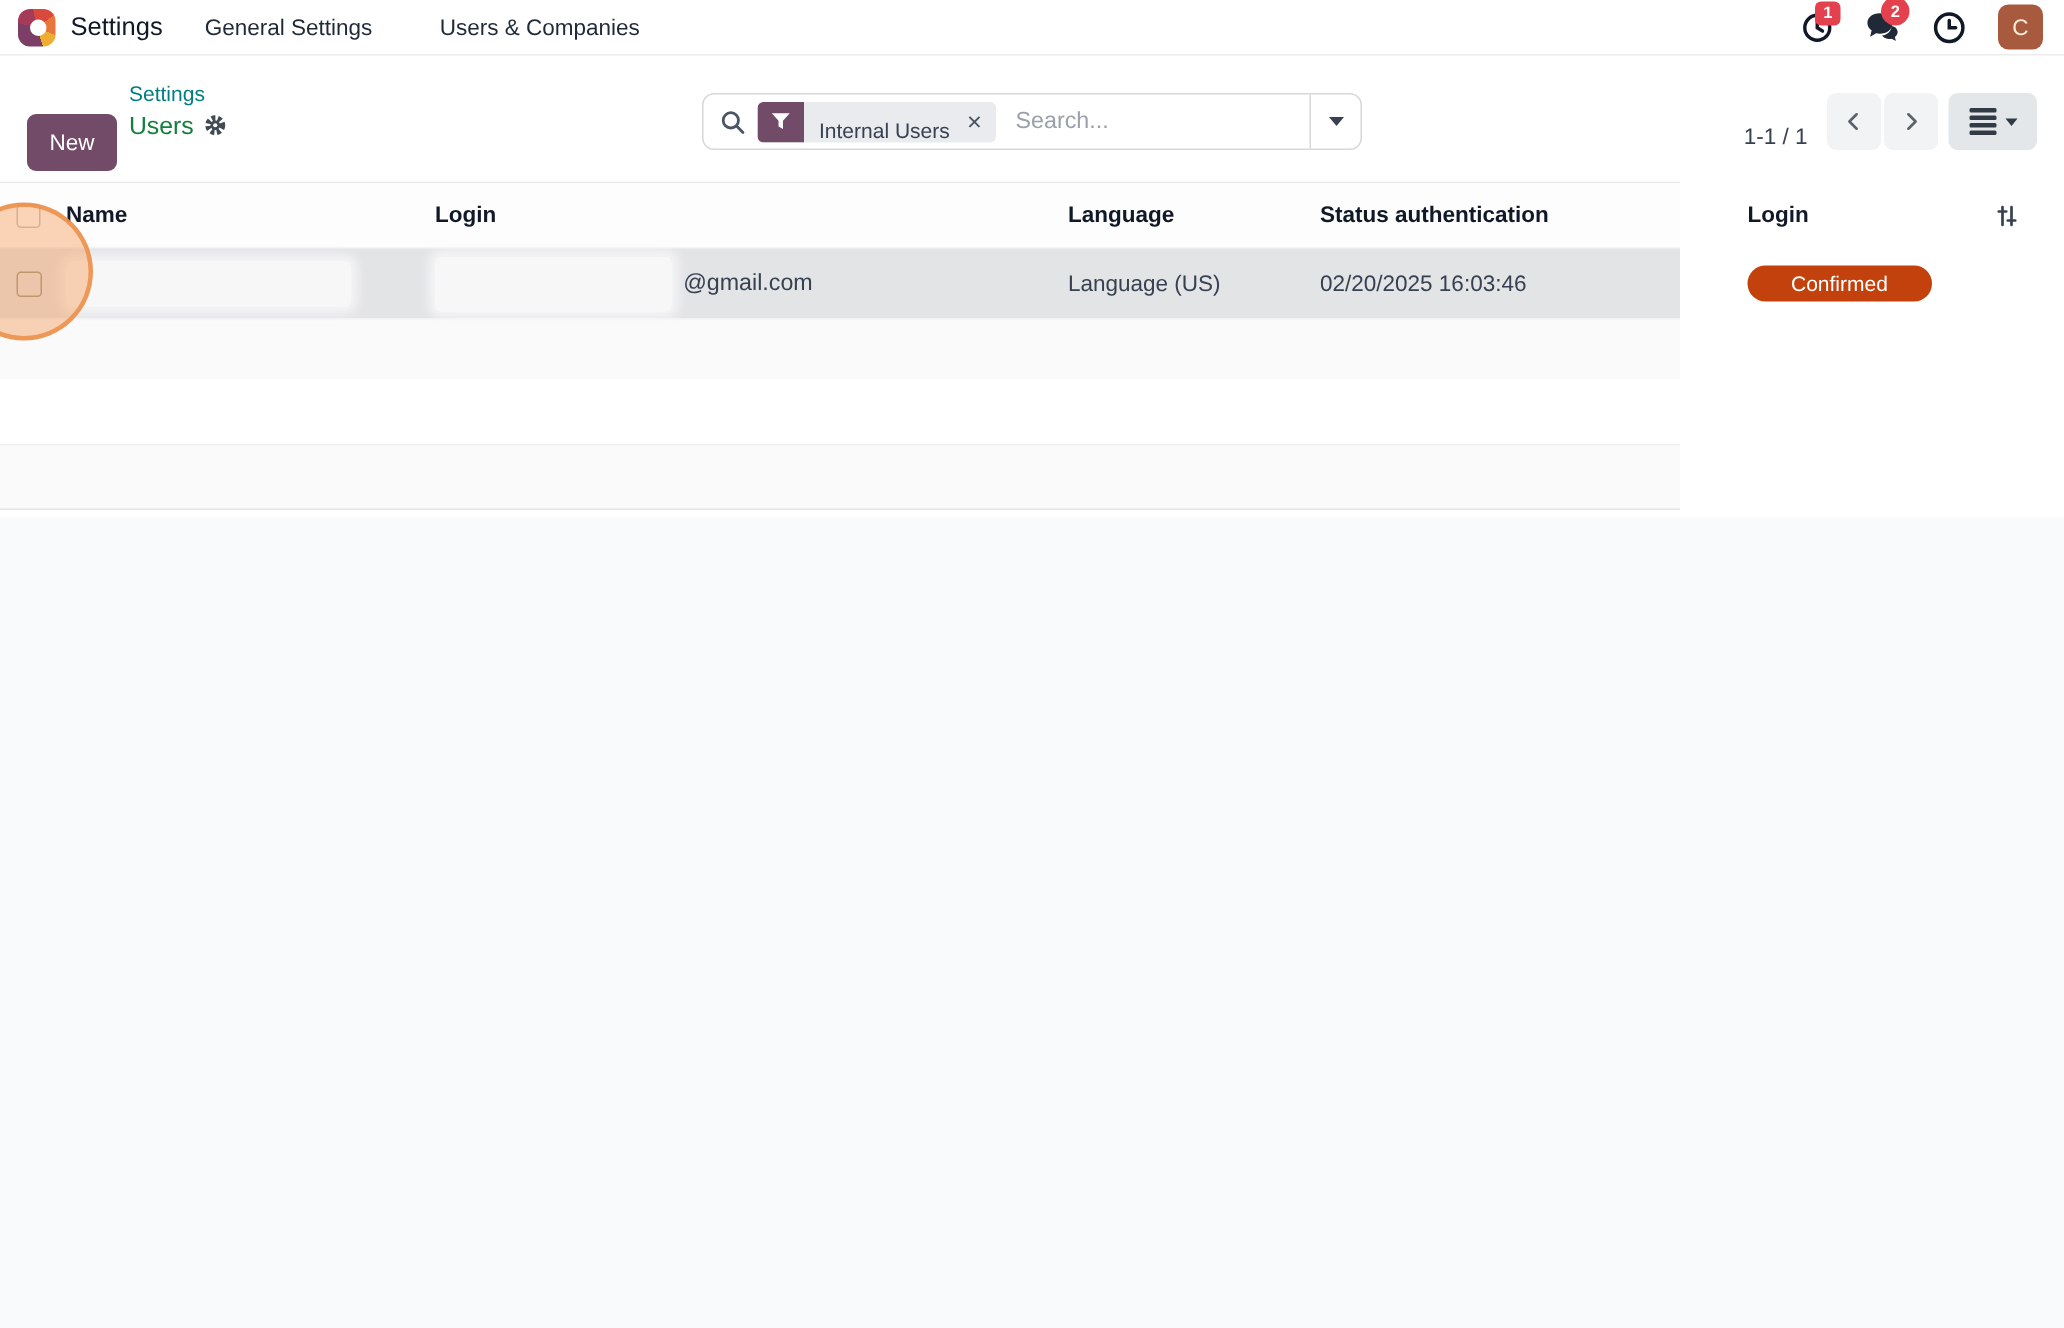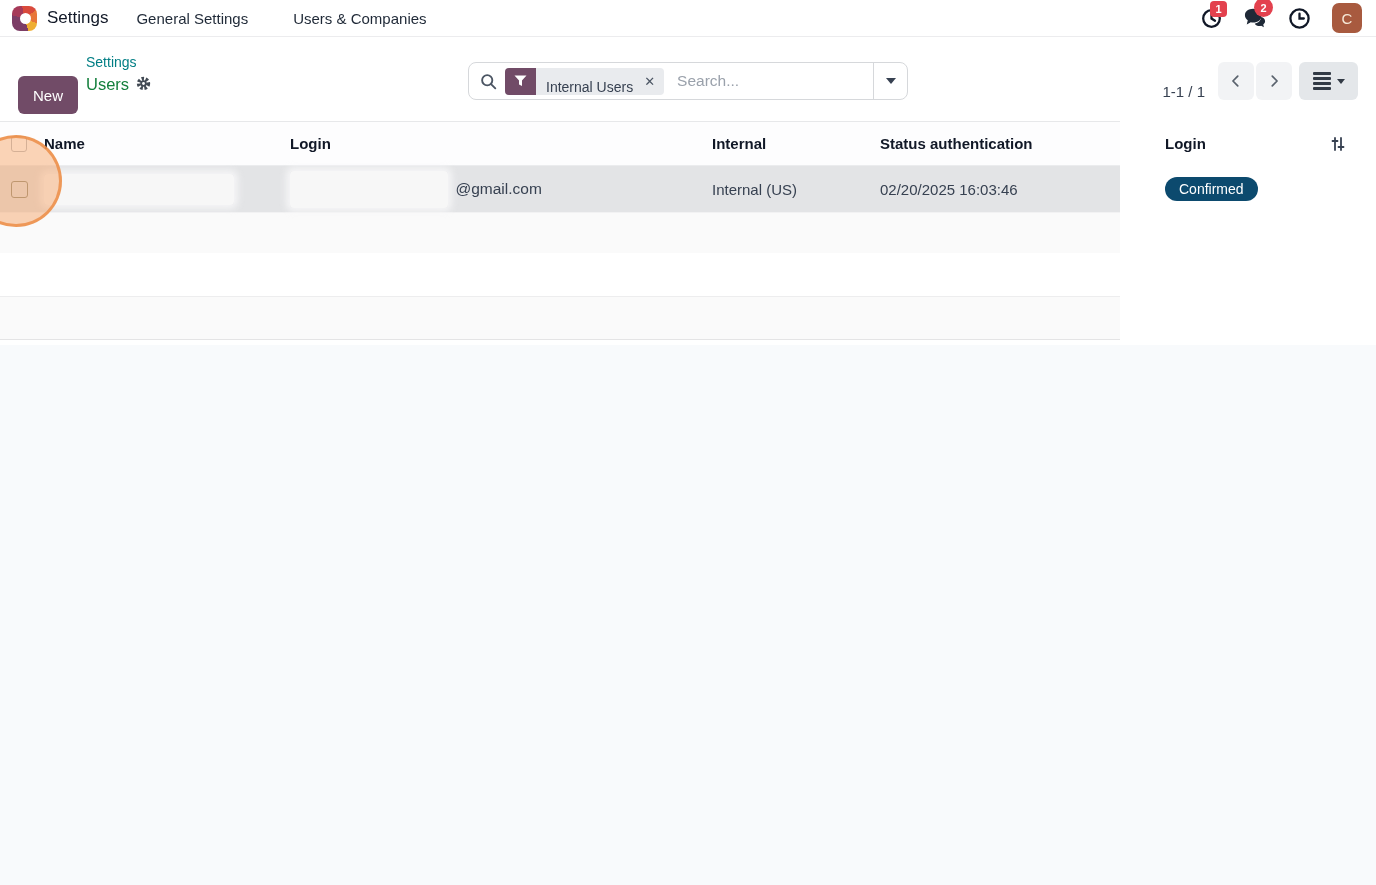--- a/index.html
+++ b/index.html
@@ -75,22 +75,22 @@
   .checkbox { width:16px; height:16px; border:1px solid #b6bac0; border-radius:3px; background:#fff; cursor:pointer; }
   .lv-record { height:47px; background:#e3e4e6; border-bottom:1px solid #f2f2f3; cursor:pointer; }
   .lv-record .checkbox { width:17px; height:17px; border-color:#8d8a76; background:transparent; }
   .redact { border-radius:4px; background:rgba(248,248,249,0.92);
     box-shadow:0 0 7px 4px rgba(248,248,249,0.85); }
   .redact-name { width:190px; height:31px; }
   .redact-login { width:158px; height:37px; display:inline-block; vertical-align:middle; }
   .cell-login { white-space:nowrap; }
   .login-suffix { font-size:15.5px; color:#374151; vertical-align:middle; margin-left:3px; }
   .cell-text { font-size:15px; color:#374151; }
-  .status-badge { display:inline-block; background:#0c4a6e; color:#fff; font-size:14px; font-weight:500;
-    padding:4px 14px; border-radius:20px; }
+  .status-badge { display:inline-block; background:#c2410c; color:#fff; font-size:14px; font-weight:500;
+    padding:4px 29px; border-radius:20px; }
   .th-adjust { justify-self:end; padding-right:14px; display:flex; cursor:pointer; }
 
   .band-a { height:42px; background:#fafafa; border-bottom:2px solid #ffffff; }
   .band-b { height:42px; background:#ffffff; border-bottom:1px solid #ededee; }
   .band-c { height:43px; background:#fafafa; border-bottom:1px solid #e4e4e5; }
   .page-rest { position:absolute; top:345px; left:0; width:1376px; height:540px; background:#f8fafc; z-index:1; }
 
   
   .click-annotation { position:absolute; left:-30px; top:135px; width:92px; height:92px;
     border-radius:50%; background:rgba(246,166,104,0.48); border:3px solid rgba(236,141,72,0.85);
@@ -205,21 +205,21 @@
 </section>
 
 <main class="list-view">
 
   <div class="lv-row lv-header">
     <div class="cell-check">
       <span class="checkbox"></span>
     </div>
     <div class="th">Name</div>
     <div class="th">Login</div>
-    <div class="th">Internal</div>
+    <div class="th">Language</div>
     <div class="th">Status authentication</div>
     <div class="th">Login</div>
     <div class="th-adjust">
       <svg width="16" height="16" viewBox="0 0 16 16" fill="none" stroke="#374151" stroke-width="1.8" stroke-linecap="round">
         <path d="M5 2v12M11 2v12"></path>
         <path d="M2.5 5H7.5M8.5 11h5"></path>
       </svg>
     </div>
   </div>
 
@@ -227,21 +227,21 @@
     <div class="cell-check">
       <span class="checkbox"></span>
     </div>
     <div>
       <div class="redact redact-name"></div>
     </div>
     <div class="cell-login">
       <span class="redact redact-login"></span>
       <span class="login-suffix">@gmail.com</span>
     </div>
-    <div class="cell-text">Internal (US)</div>
+    <div class="cell-text">Language (US)</div>
     <div class="cell-text">02/20/2025 16:03:46</div>
     <div>
       <span class="status-badge">Confirmed</span>
     </div>
     <div></div>
   </div>
 
   <div class="band-a"></div>
   <div class="band-b"></div>
   <div class="band-c"></div>

